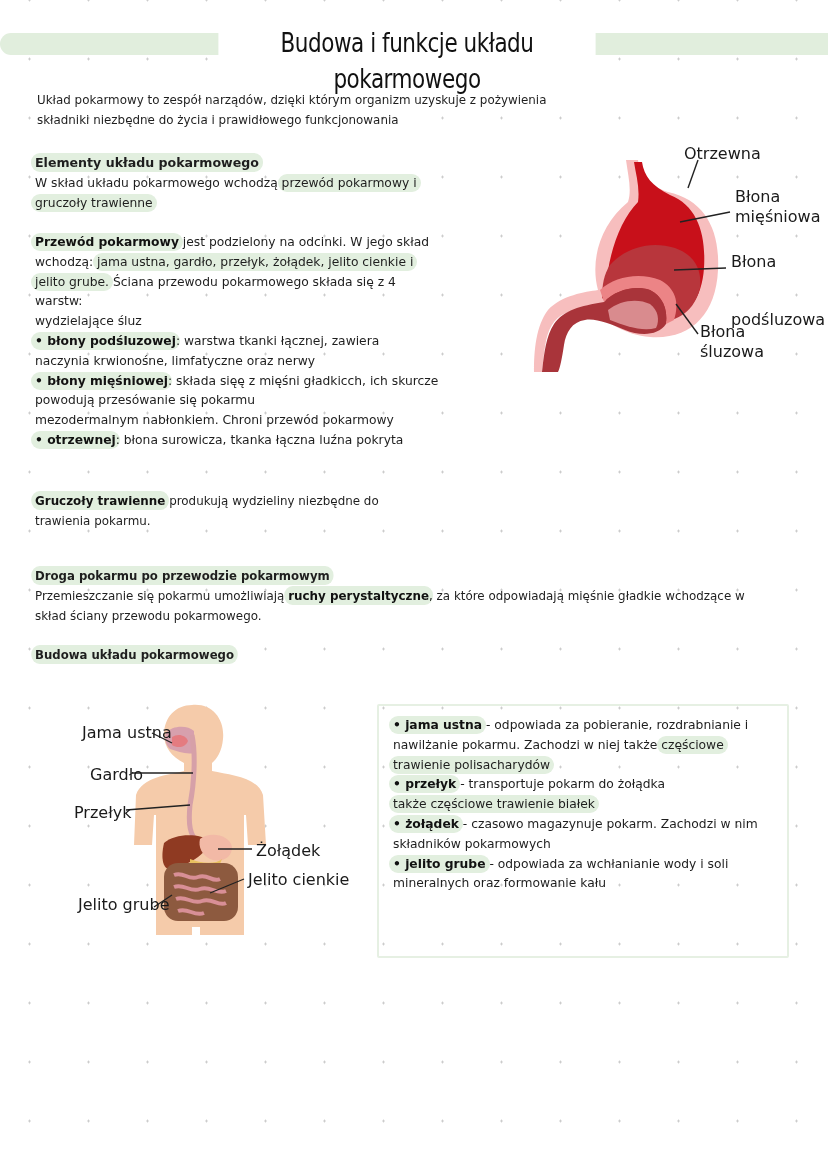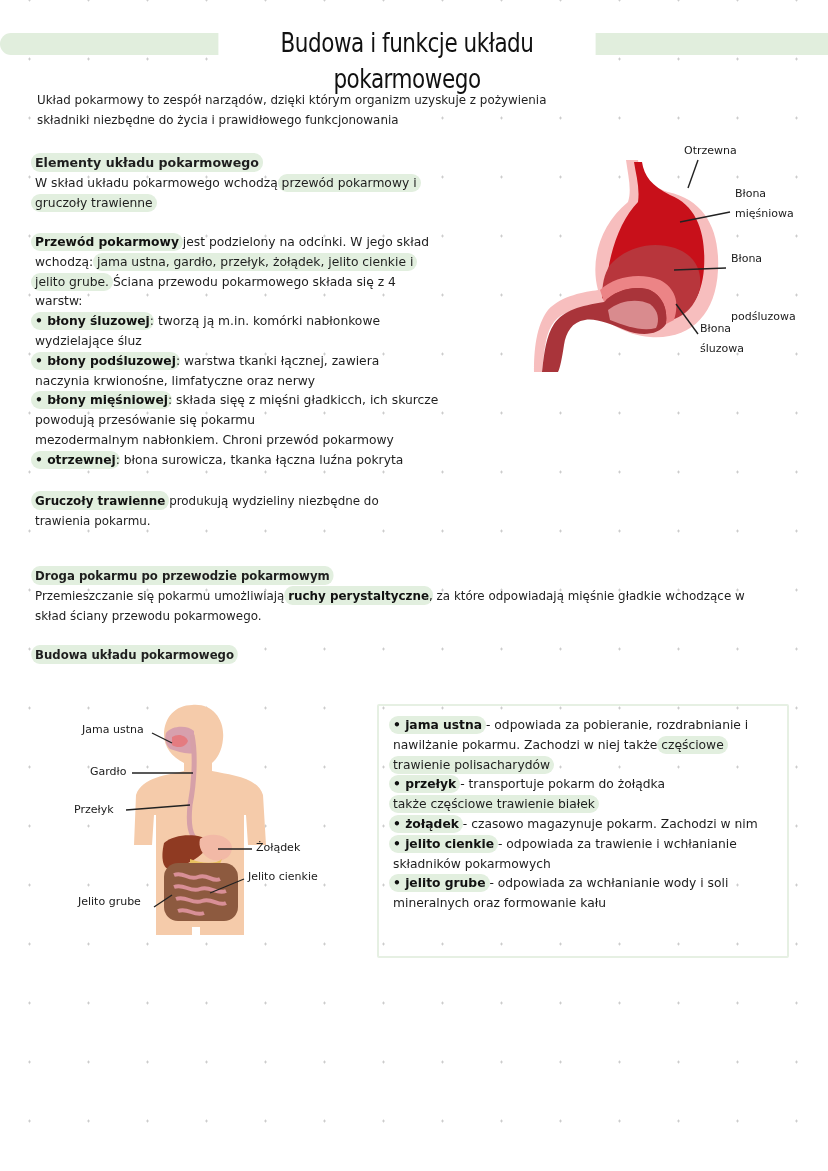--- a/index.html
+++ b/index.html
@@ -27,21 +27,21 @@
   .txt {
     font-size:12.3px; line-height:19.8px; color:#1e1e1e;
   }
   .cond { font-size:12.8px; transform-origin:left top; transform:scaleX(0.93); white-space:nowrap; }
   .hl {
     background:#e2efdf; border-radius:9px; padding:2px 4px; margin:0 -4px;
     -webkit-box-decoration-break:clone; box-decoration-break:clone;
   }
   b, .b { font-weight:bold; color:#111; }
   .heading { font-size:12.6px; font-weight:bold; }
-  .label { font-size:11px; color:#1a1a1a; white-space:nowrap; }
+  .label { font-size:16px; color:#1a1a1a; white-space:nowrap; }
   .box {
     left:377px; top:704px; width:408px; height:250px;
     border:2px solid #e6f0e3; background:transparent; border-radius:2px;
   }
   .box-inner { left:393px; top:716px; width:385px; }
   .line { white-space:nowrap; }
 </style>
 </head>
 <body>
 
@@ -57,21 +57,20 @@
   <div class="line"><span class="hl heading">Elementy układu pokarmowego</span></div>
   <div class="line"><span>W skład układu pokarmowego wchodzą </span><span class="hl">przewód pokarmowy i</span></div>
   <div class="line"><span class="hl">gruczoły trawienne</span></div>
 </div>
 
 <div class="abs txt" style="left:35px; top:233px; width:450px;">
   <div class="line"><span class="hl b">Przewód pokarmowy</span><span> jest podzielony na odcinki. W jego skład</span></div>
   <div class="line"><span>wchodzą: </span><span class="hl">jama ustna, gardło, przełyk, żołądek, jelito cienkie i</span></div>
   <div class="line"><span class="hl">jelito grube.</span><span> Ściana przewodu pokarmowego składa się z 4</span></div>
   <div class="line">warstw:</div>
-  <div class="line"><span class="hl b">• błony śluzowej</span><span>:</span><span> tworzą ją m.in. komórki nabłonkowe</span></div>
   <div class="line">wydzielające śluz</div>
   <div class="line"><span class="hl b">• błony podśluzowej</span><span>:</span><span> warstwa tkanki łącznej, zawiera</span></div>
   <div class="line">naczynia krwionośne, limfatyczne oraz nerwy</div>
   <div class="line"><span class="hl b">• błony mięśniowej</span><span>:</span><span> składa sięę z mięśni gładkicch, ich skurcze</span></div>
   <div class="line">powodują przesówanie się pokarmu</div>
   <div class="line">mezodermalnym nabłonkiem. Chroni przewód pokarmowy</div>
   <div class="line"><span class="hl b">• otrzewnej</span><span>:</span><span> błona surowicza, tkanka łączna luźna pokryta</span></div>
 </div>
 
 <div class="abs txt cond" style="left:35px; top:491px;">
@@ -151,17 +150,16 @@
 </div>
 
 <div class="abs box"></div>
 <div class="abs txt box-inner">
   <div class="line"><span class="hl b">• jama ustna</span><span> - odpowiada za pobieranie, rozdrabnianie i</span></div>
   <div class="line"><span>nawilżanie pokarmu. Zachodzi w niej także </span><span class="hl">częściowe</span></div>
   <div class="line"><span class="hl">trawienie polisacharydów</span></div>
   <div class="line"><span class="hl b">• przełyk</span><span> - transportuje pokarm do żołądka</span></div>
   <div class="line"><span class="hl">także częściowe trawienie białek</span></div>
   <div class="line"><span class="hl b">• żołądek</span><span> - czasowo magazynuje pokarm. Zachodzi w nim</span></div>
-  <div class="line"><span class="hl b">• jelito cienkie</span><span> - odpowiada za trawienie i wchłanianie</span></div>
   <div class="line">składników pokarmowych</div>
   <div class="line"><span class="hl b">• jelito grube</span><span> - odpowiada za wchłanianie wody i soli</span></div>
   <div class="line">mineralnych oraz formowanie kału</div>
 </div>
 
 </body></html>

